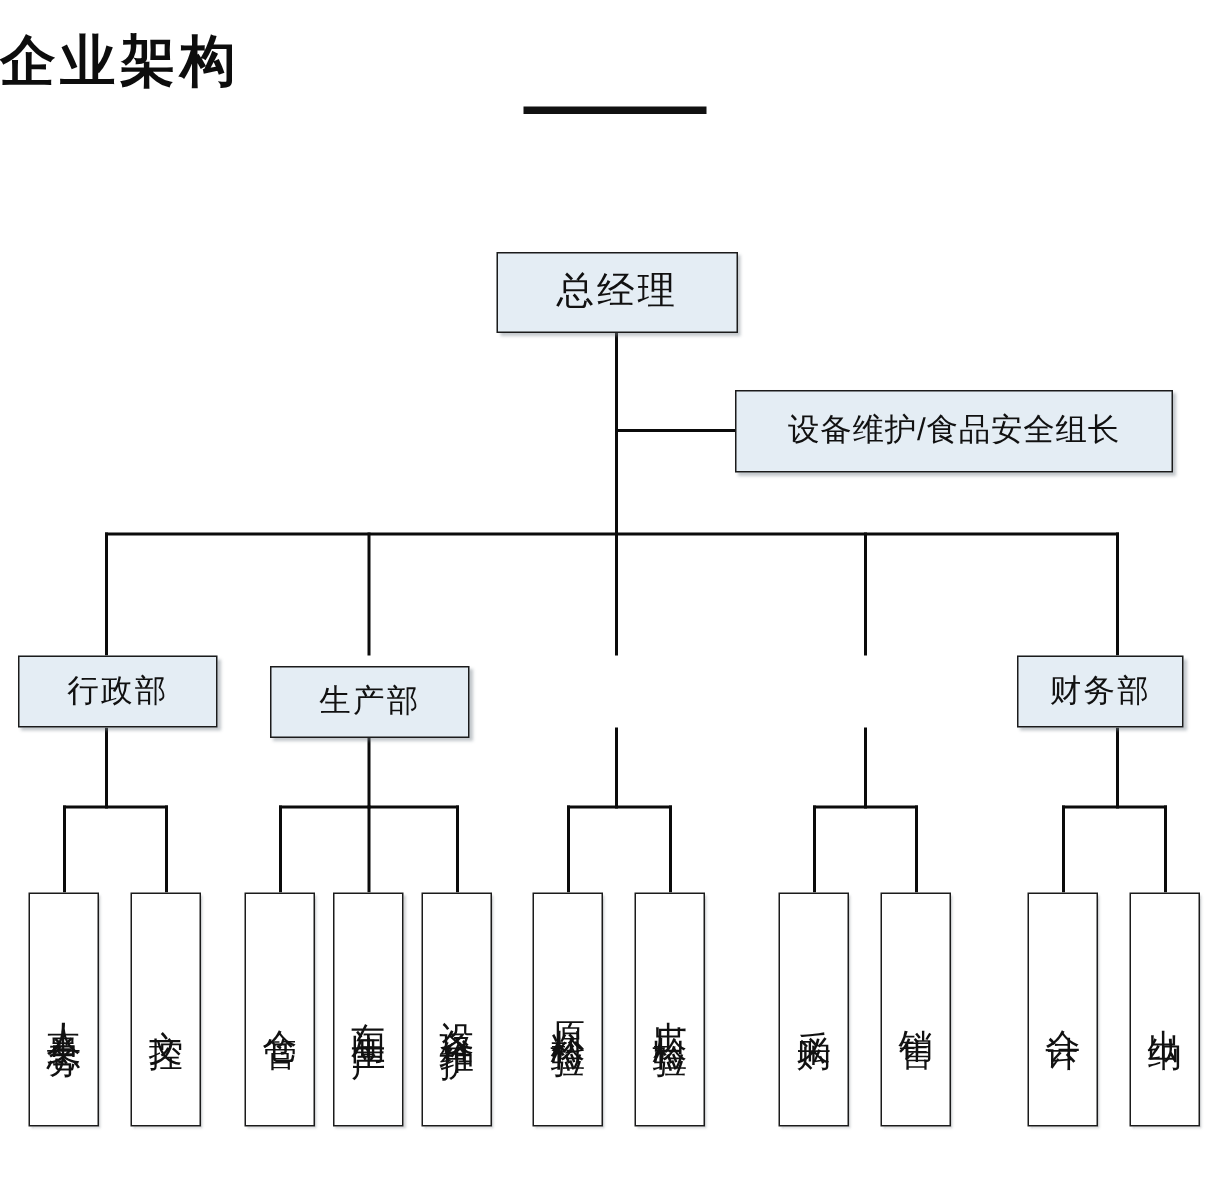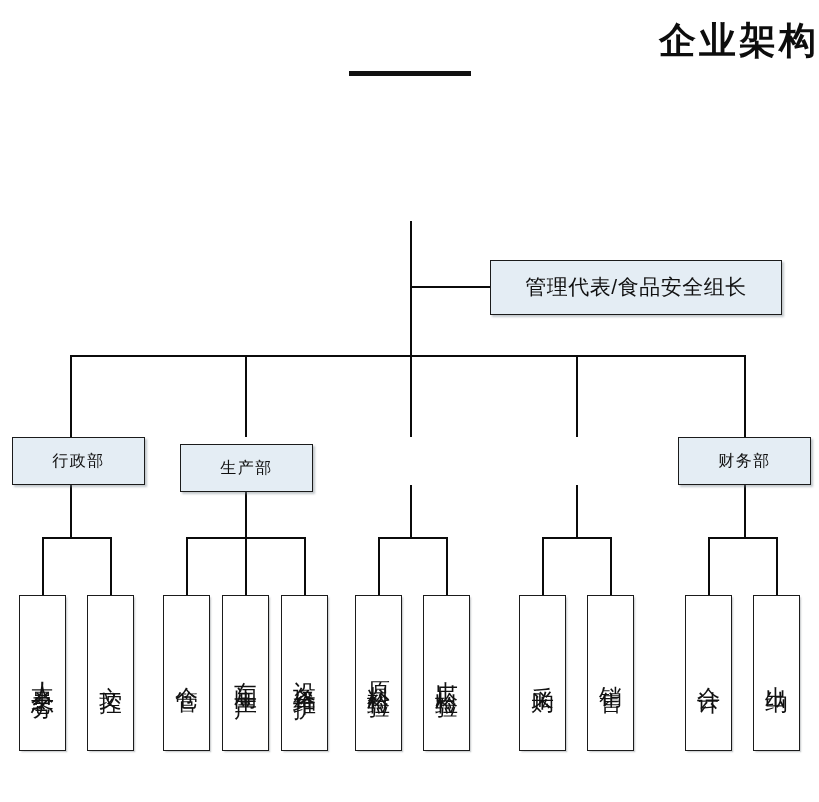--- a/index.html
+++ b/index.html
@@ -19,21 +19,21 @@
     background: #ffffff;
     overflow: hidden;
   }
 
   
   .title-main {
     position: absolute;
     left: 0;
     top: 18px;
     width: 819px;
-    text-align: right;
+    text-align: left;
     font-size: 37px;
     font-weight: bold;
     letter-spacing: 3px;
     color: #0d0d0d;
     line-height: 1.25;
   }
   .title-rule {
     position: absolute;
     left: 50%;
     top: 71px;
@@ -75,21 +75,21 @@
   }
   .node.filled {
     background: #e4edf4;
     box-shadow: 2px 2px 2px rgba(120,130,140,0.45);
   }
   .node .label {
     display: block;
     line-height: 1.18;
   }
   .node.lvl1 .label { font-size: 25px; letter-spacing: 2px; }
-  .node.lvl2 .label { font-size: 16px; letter-spacing: 1.5px; }
+  .node.lvl2 .label { font-size: 21px; letter-spacing: 1.5px; }
   .node.lvl2b .label { font-size: 21px; letter-spacing: 0.5px; }
 
   
   .node.leaf {
     background: #ffffff;
     box-shadow: 1.5px 1.5px 1.5px rgba(140,145,150,0.40);
   }
   .node.leaf .label {
     writing-mode: vertical-rl;
     text-orientation: upright;
@@ -138,32 +138,35 @@
   <div class="ln v" style="left:446px; top:537px; height:58px;"></div>
 
   <div class="ln h" style="left:542px; top:537px; width:70px;"></div>
   <div class="ln v" style="left:542px; top:537px; height:58px;"></div>
   <div class="ln v" style="left:610px; top:537px; height:58px;"></div>
 
   <div class="ln h" style="left:708px; top:537px; width:70px;"></div>
   <div class="ln v" style="left:708px; top:537px; height:58px;"></div>
   <div class="ln v" style="left:776px; top:537px; height:58px;"></div>
 
+  <div class="node filled lvl1" style="left:331px; top:168px; width:161px; height:54px;">
+    <span class="label">总经理</span>
+  </div>
 
   <div class="node filled lvl2b" style="left:490px; top:260px; width:292px; height:55px;">
-    <span class="label">管理代表/食品安全组长</span>
+    <span class="label">设备维护/食品安全组长</span>
   </div>
 
   <div class="node filled lvl2" style="left:12px; top:437px; width:133px; height:48px;">
     <span class="label">行政部</span>
   </div>
   <div class="node filled lvl2" style="left:180px; top:444px; width:133px; height:48px;">
     <span class="label">生产部</span>
   </div>
-  <div class="node filled lvl2" style="left:678px; top:437px; width:133px; height:48px;">
+  <div class="node filled lvl2" style="left:678px; top:437px; width:111px; height:48px;">
     <span class="label">财务部</span>
   </div>
 
   <div class="node leaf" style="left:19px; top:595px; width:47px; height:156px;">
     <span class="label">人事总务</span>
   </div>
   <div class="node leaf" style="left:87px; top:595px; width:47px; height:156px;">
     <span class="label">文控</span>
   </div>
 

